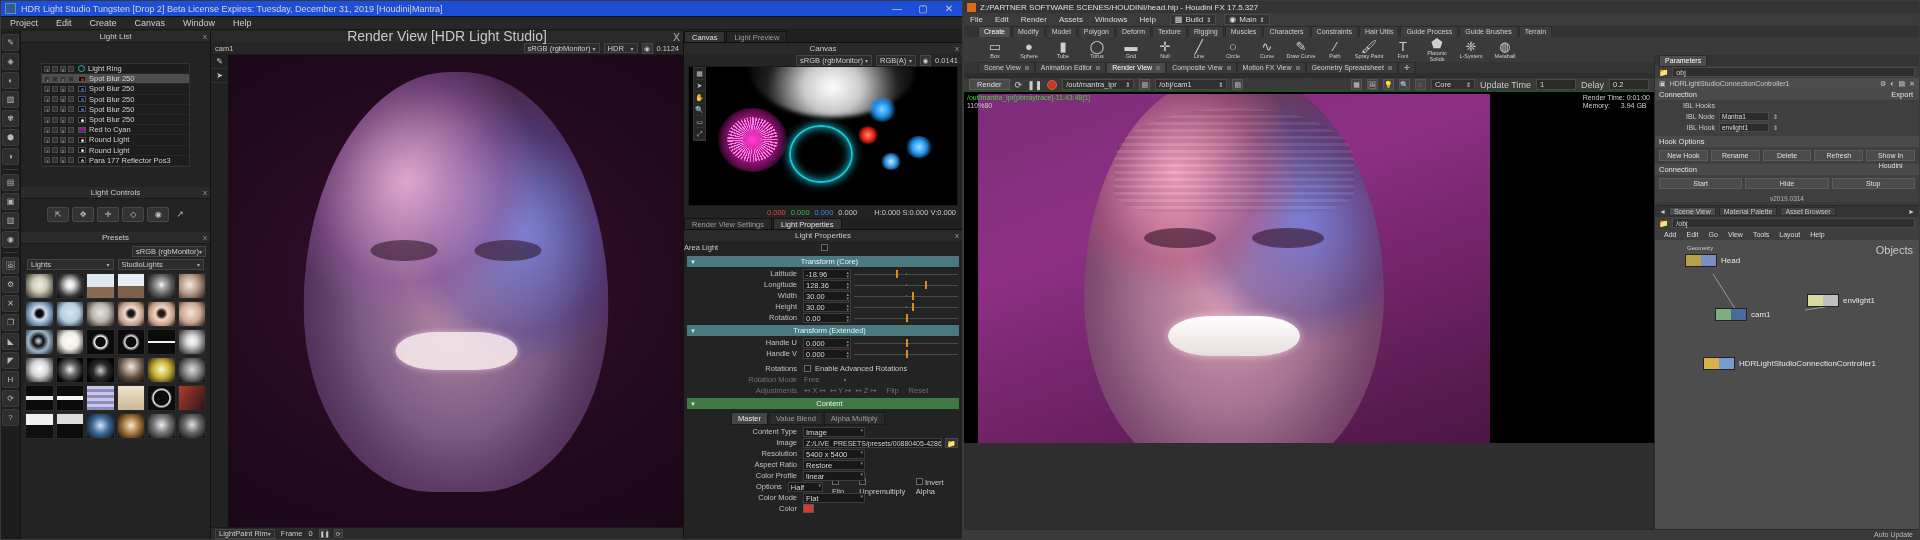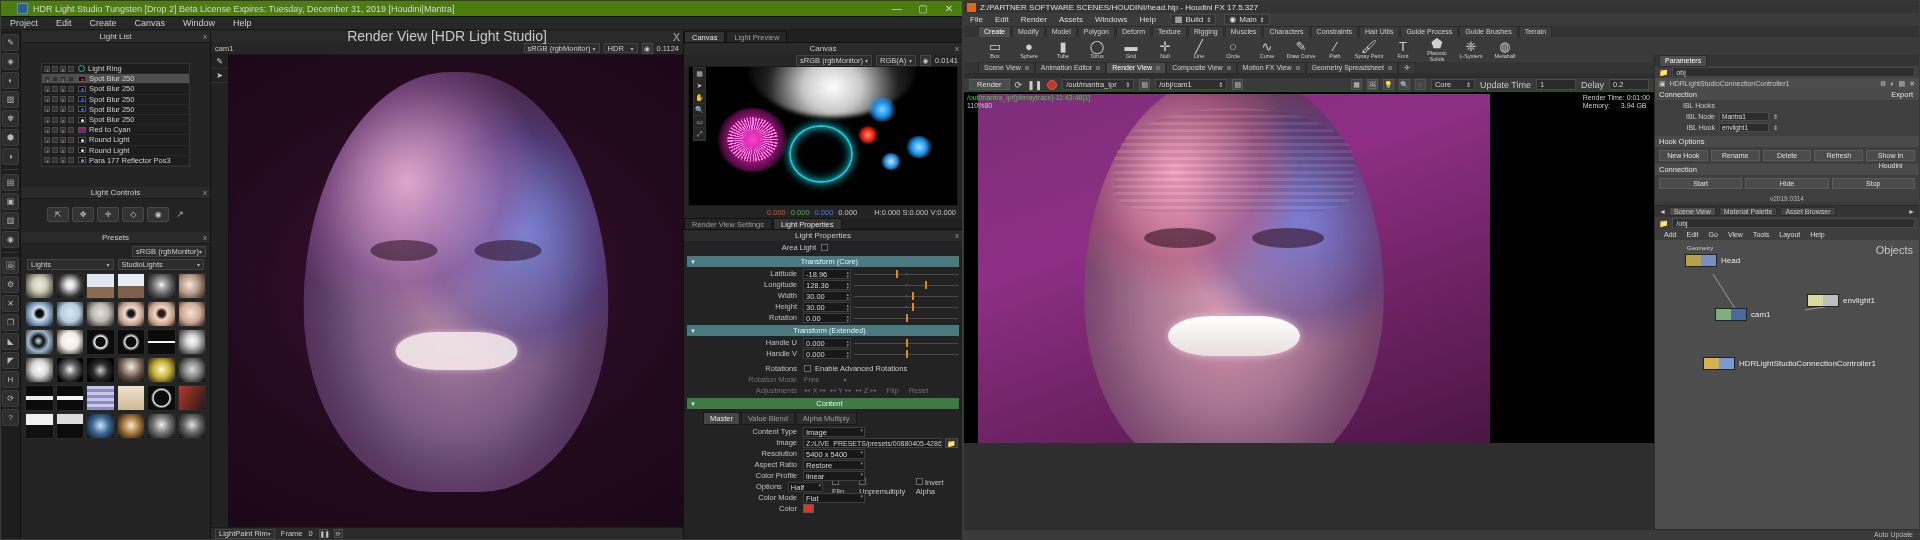--- a/index.html
+++ b/index.html
@@ -3,22 +3,22 @@
 <meta charset="utf-8">
 <style>
   * { box-sizing: border-box; margin:0; padding:0; }
   html,body { width:1920px; height:540px; overflow:hidden; background:#1b1b1b;
     font-family:"Liberation Sans", sans-serif; font-size:9px; color:#c8c8c8; }
   .app { position:relative; width:1920px; height:540px; }
 
   
   #hls { position:absolute; left:0; top:0; width:963px; height:540px; background:#232323;
          border:1px solid #3a3a3a; }
-  .hls-title { height:16px; background:#4d7c0f; display:flex; align-items:center;
-               padding-left:16px; border-bottom:1px solid #111; }
+  .hls-title { height:16px; background:#1d4ed8; display:flex; align-items:center;
+               padding-left:4px; border-bottom:1px solid #111; }
   .hls-title .tico { width:11px;height:11px;background:#2d5f8c;margin-right:5px;
                      border:1px solid #5d93c4; }
   .hls-title .ttxt { font-size:9px;color:#d6d6d6; white-space:nowrap; }
   .hls-title .twin { margin-left:auto; display:flex; }
   .hls-title .twin span { width:26px;height:16px;line-height:16px;text-align:center;
                           font-size:10px;color:#cfcfcf; }
   .hls-menu { height:13px;background:#272727;display:flex;align-items:center;
               gap:0px; border-bottom:1px solid #1a1a1a; }
   .hls-menu div { padding:0 9px; font-size:9px; color:#cfcfcf; line-height:13px; }
 
@@ -104,21 +104,21 @@
   .c-rail div { height:12px; font-size:7px; color:#bcbcbc; text-align:center; line-height:12px;
                 border-bottom:1px solid #303030; }
   .c-nums { height:12px; display:flex; align-items:center; justify-content:flex-end;
             gap:5px; font-size:7.5px; padding:0 6px; background:#232323; }
 
   .lp-title { height:11px; text-align:center; font-size:8px; line-height:11px;
               background:#2a2a2a; position:relative; }
   .lp-title .x { position:absolute;right:3px;top:0;color:#9a9a9a; }
   .arealight { display:flex; align-items:center; gap:5px; padding:2px 0 2px 0;
                font-size:7.5px; }
-  .arealight .lab { width:132px; text-align:right; color:#c9c9c9; }
+  .arealight .lab { width:132px; text-align:left; color:#c9c9c9; }
   .chk { width:7px;height:7px;border:1px solid #6a6a6a;background:#1d1d1d; display:inline-block; }
   .grp { height:11px; background:#4a7a80; display:flex; align-items:center;
          font-size:7.5px; color:#e8f3f3; margin:2px 3px 1px; padding-left:3px; }
   .grp.green { background:#3f7a45; }
   .grp .tri { font-size:6px; margin-right:4px; color:#cfe8e8; }
   .grp .ttl { flex:1; text-align:center; }
   .prow { display:flex; align-items:center; height:11px; font-size:7.5px; gap:3px;
           padding-right:4px; }
   .prow .lab { width:116px; text-align:right; color:#c0c0c0; padding-right:3px; }
   .prow .fld { width:48px; height:10px; background:#181818; border:1px solid #3e3e3e;
@@ -127,21 +127,21 @@
   .prow .fld .sp { position:absolute; right:1px; top:0; font-size:5px; color:#888;
                    line-height:4px; }
   .slid { flex:1; height:10px; position:relative; }
   .slid:before { content:""; position:absolute; left:0; right:0; top:5px; height:1px;
                  background:#4a4a4a; }
   .slid .hdl { position:absolute; top:1px; width:2px; height:8px; background:#e08b1e; }
   .slid .tick { position:absolute; top:4px; width:1px; height:2px; background:#6a6a6a; }
   .prow.dim .lab, .prow.dim span { color:#6f6f6f; }
   .cntrow { display:flex; align-items:center; height:11px; font-size:7.5px; gap:4px; }
   .cntrow .lab { width:116px; text-align:right; color:#c0c0c0; padding-right:3px; }
-  .subtabs { display:flex; gap:1px; padding:2px 0 1px 19px; }
+  .subtabs { display:flex; gap:1px; padding:2px 0 1px 19px;margin-left:28px; }
   .subtabs .st { font-size:7.5px; padding:1px 6px; background:#2b2b2b; color:#9c9c9c;
                  border:1px solid #1a1a1a; }
   .subtabs .st.act { background:#454545; color:#eaeaea; }
   .pathfld { flex:1; height:10px; background:#181818; border:1px solid #3e3e3e;
              font-size:7px; color:#cfcfcf; padding-left:2px; line-height:9px;
              white-space:nowrap; overflow:hidden; }
   .minibtn { width:13px;height:10px;background:#333;border:1px solid #4a4a4a;
              font-size:7px;text-align:center;line-height:9px;color:#c8c8c8; }
   .colsw { width:11px;height:9px;background:#d43b30;border:1px solid #5a5a5a; }
 

